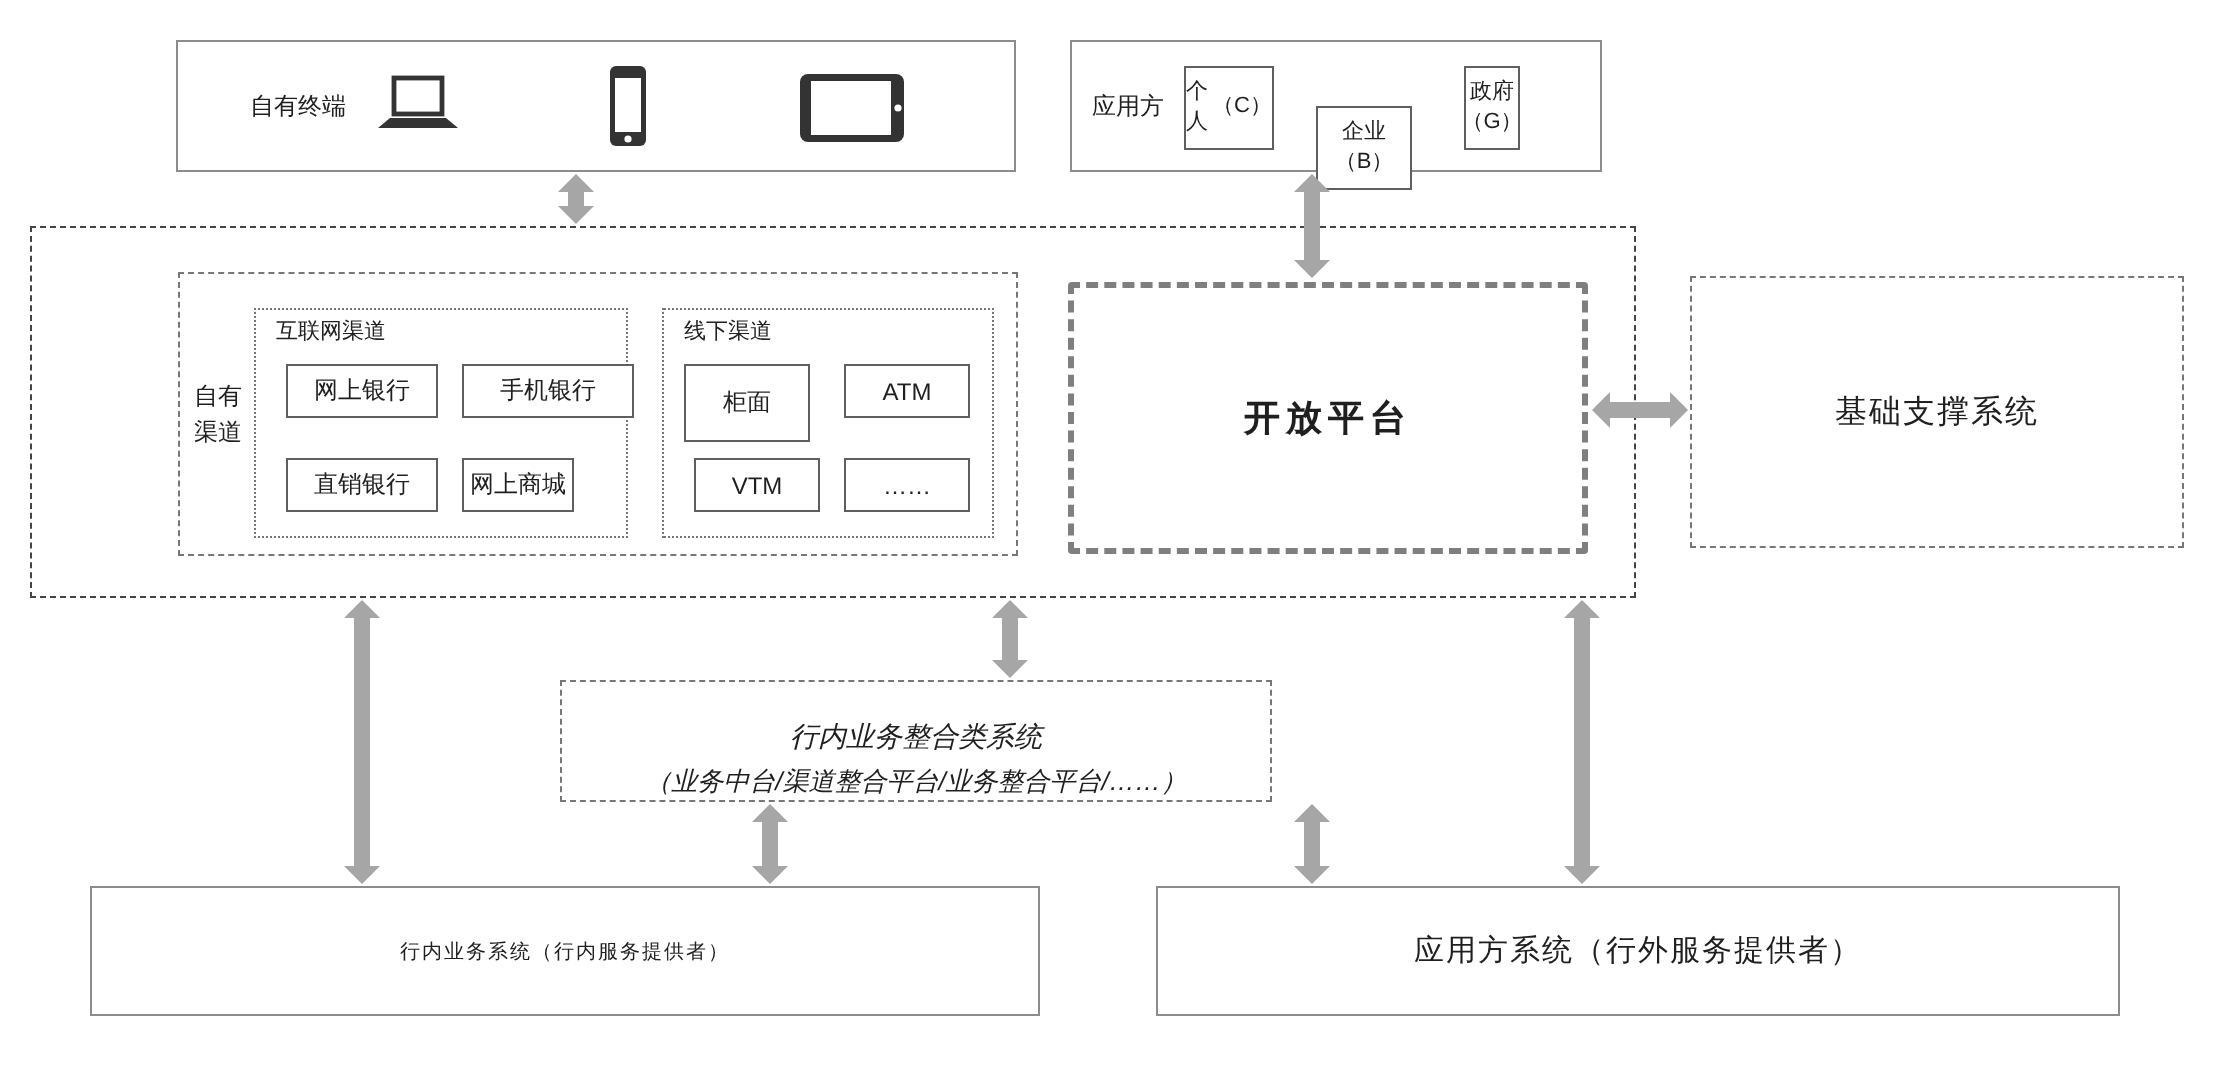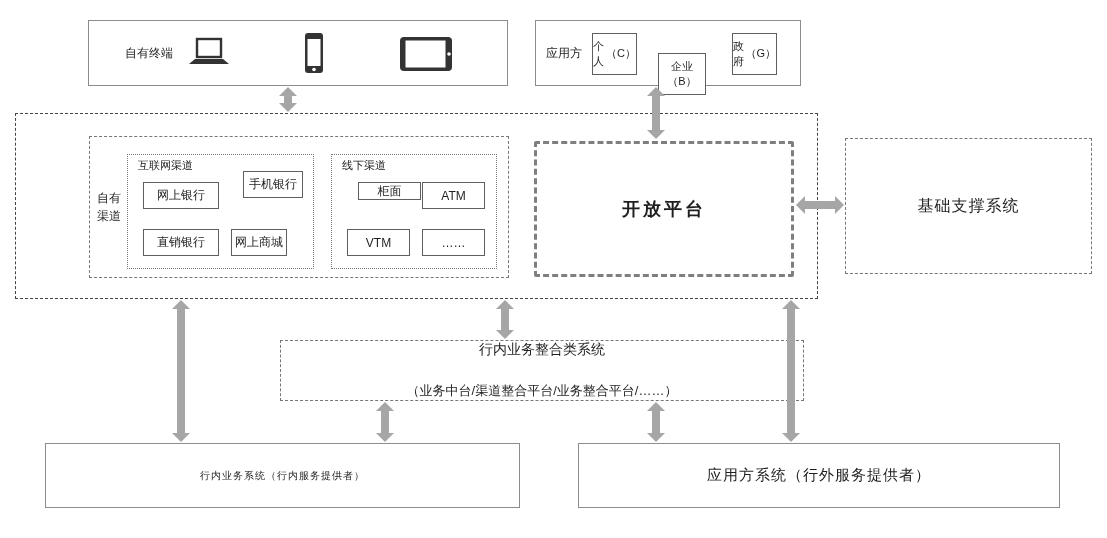--- a/index.html
+++ b/index.html
@@ -74,54 +74,54 @@
     <div style="position:absolute;left:10px;top:0;height:100%;display:flex;align-items:center;font-size:12px;">应用方</div>
 
     <div class="small-box" style="left:56px;top:12px;width:45px;height:42px;flex-direction:row;font-size:11px;line-height:1.4;">
       <span>个人</span>
       <span>（C）</span>
     </div>
     <div class="small-box" style="left:122px;top:12px;width:48px;height:42px;flex-direction:column;font-size:11px;line-height:1.4;margin-top:20px;">
       <span>企业</span>
       <span>（B）</span>
     </div>
-    <div class="small-box" style="left:196px;top:12px;width:45px;height:42px;flex-direction:row;font-size:11px;line-height:1.4;">
+    <div class="small-box" style="left:196px;top:12px;width:28px;height:42px;flex-direction:column;font-size:11px;line-height:1.4;">
       <span>政府</span>
       <span>（G）</span>
     </div>
   </div>
 
   <div class="box b-dashdot" style="left:15px;top:113px;width:803px;height:186px;">
 
     <div class="box b-dashed" style="left:73px;top:22px;width:420px;height:142px;">
       <div class="vlabel" style="position:absolute;left:5px;top:0;height:100%;width:28px;font-size:12px;">自有渠道</div>
 
       <div class="box b-dotted" style="left:37px;top:17px;width:187px;height:115px;">
         <span class="grp-label" style="left:8px;top:3px;">互联网渠道</span>
         <div class="small-box" style="left:15px;top:27px;width:76px;height:27px;">网上银行</div>
-        <div class="small-box" style="left:103px;top:16px;width:60px;height:27px;margin-left:12px;">手机银行</div>
+        <div class="small-box" style="left:103px;top:27px;width:86px;height:27px;">手机银行</div>
         <div class="small-box" style="left:15px;top:74px;width:76px;height:27px;">直销银行</div>
         <div class="small-box" style="left:103px;top:74px;width:56px;height:27px;">网上商城</div>
       </div>
 
       <div class="box b-dotted" style="left:241px;top:17px;width:166px;height:115px;">
         <span class="grp-label" style="left:8px;top:3px;">线下渠道</span>
-        <div class="small-box" style="left:26px;top:27px;width:63px;height:18px;">柜面</div>
+        <div class="small-box" style="left:10px;top:27px;width:63px;height:39px;">柜面</div>
         <div class="small-box" style="left:90px;top:27px;width:63px;height:27px;">ATM</div>
         <div class="small-box" style="left:15px;top:74px;width:63px;height:27px;">VTM</div>
         <div class="small-box" style="left:90px;top:74px;width:63px;height:27px;">……</div>
       </div>
     </div>
 
     <div class="box center" style="left:518px;top:27px;width:260px;height:136px;border:3px dashed #7f7f7f;border-radius:2px;font-size:18px;font-weight:bold;letter-spacing:3px;">开放平台</div>
   </div>
 
   <div class="box b-dashed center" style="left:845px;top:138px;width:247px;height:136px;font-size:16px;letter-spacing:1px;text-align:right;">基础支撑系统</div>
 
-  <div class="box b-dashed" style="left:280px;top:340px;width:524px;height:61px;display:flex;flex-direction:column;align-items:center;justify-content:space-between;gap:4px;">
+  <div class="box b-dashed" style="left:280px;top:340px;width:356px;height:61px;display:flex;flex-direction:column;align-items:center;justify-content:flex-end;gap:4px;font-style:italic;">
     <div style="font-size:14px;">行内业务整合类系统</div>
     <div style="font-size:13px;">（业务中台/渠道整合平台/业务整合平台/……）</div>
   </div>
 
   <div class="box b-solid center" style="left:45px;top:443px;width:475px;height:65px;font-size:10px;letter-spacing:1px;">行内业务系统（行内服务提供者）</div>
 
   <div class="box b-solid center" style="left:578px;top:443px;width:482px;height:65px;font-size:15px;letter-spacing:1px;">应用方系统（行外服务提供者）</div>
 
   <div class="av" style="left:284px;top:96px;height:7px;"></div>
   <div class="av" style="left:652px;top:96px;height:34px;"></div>

